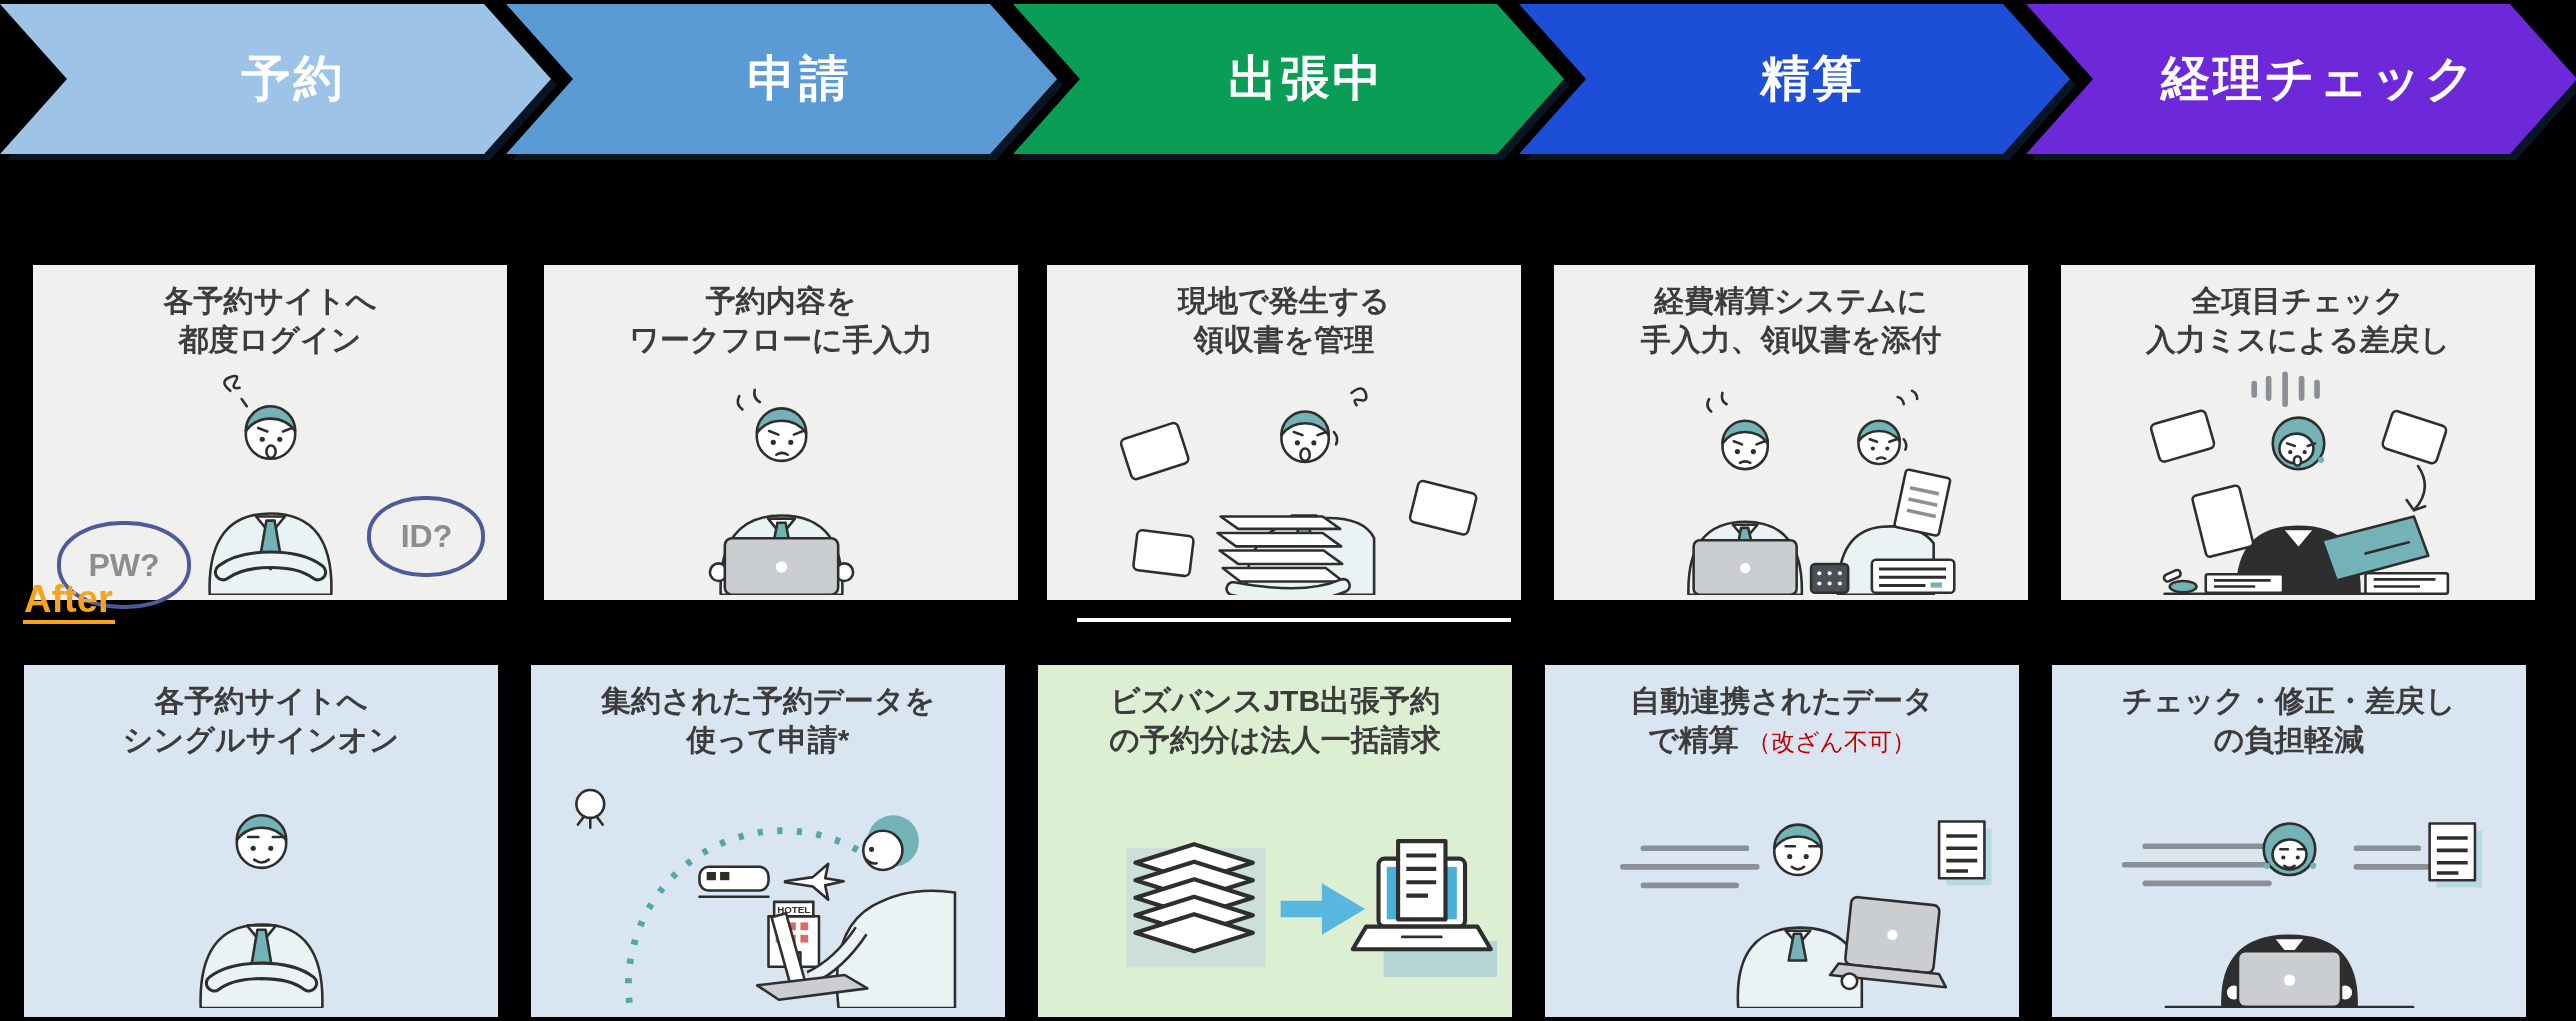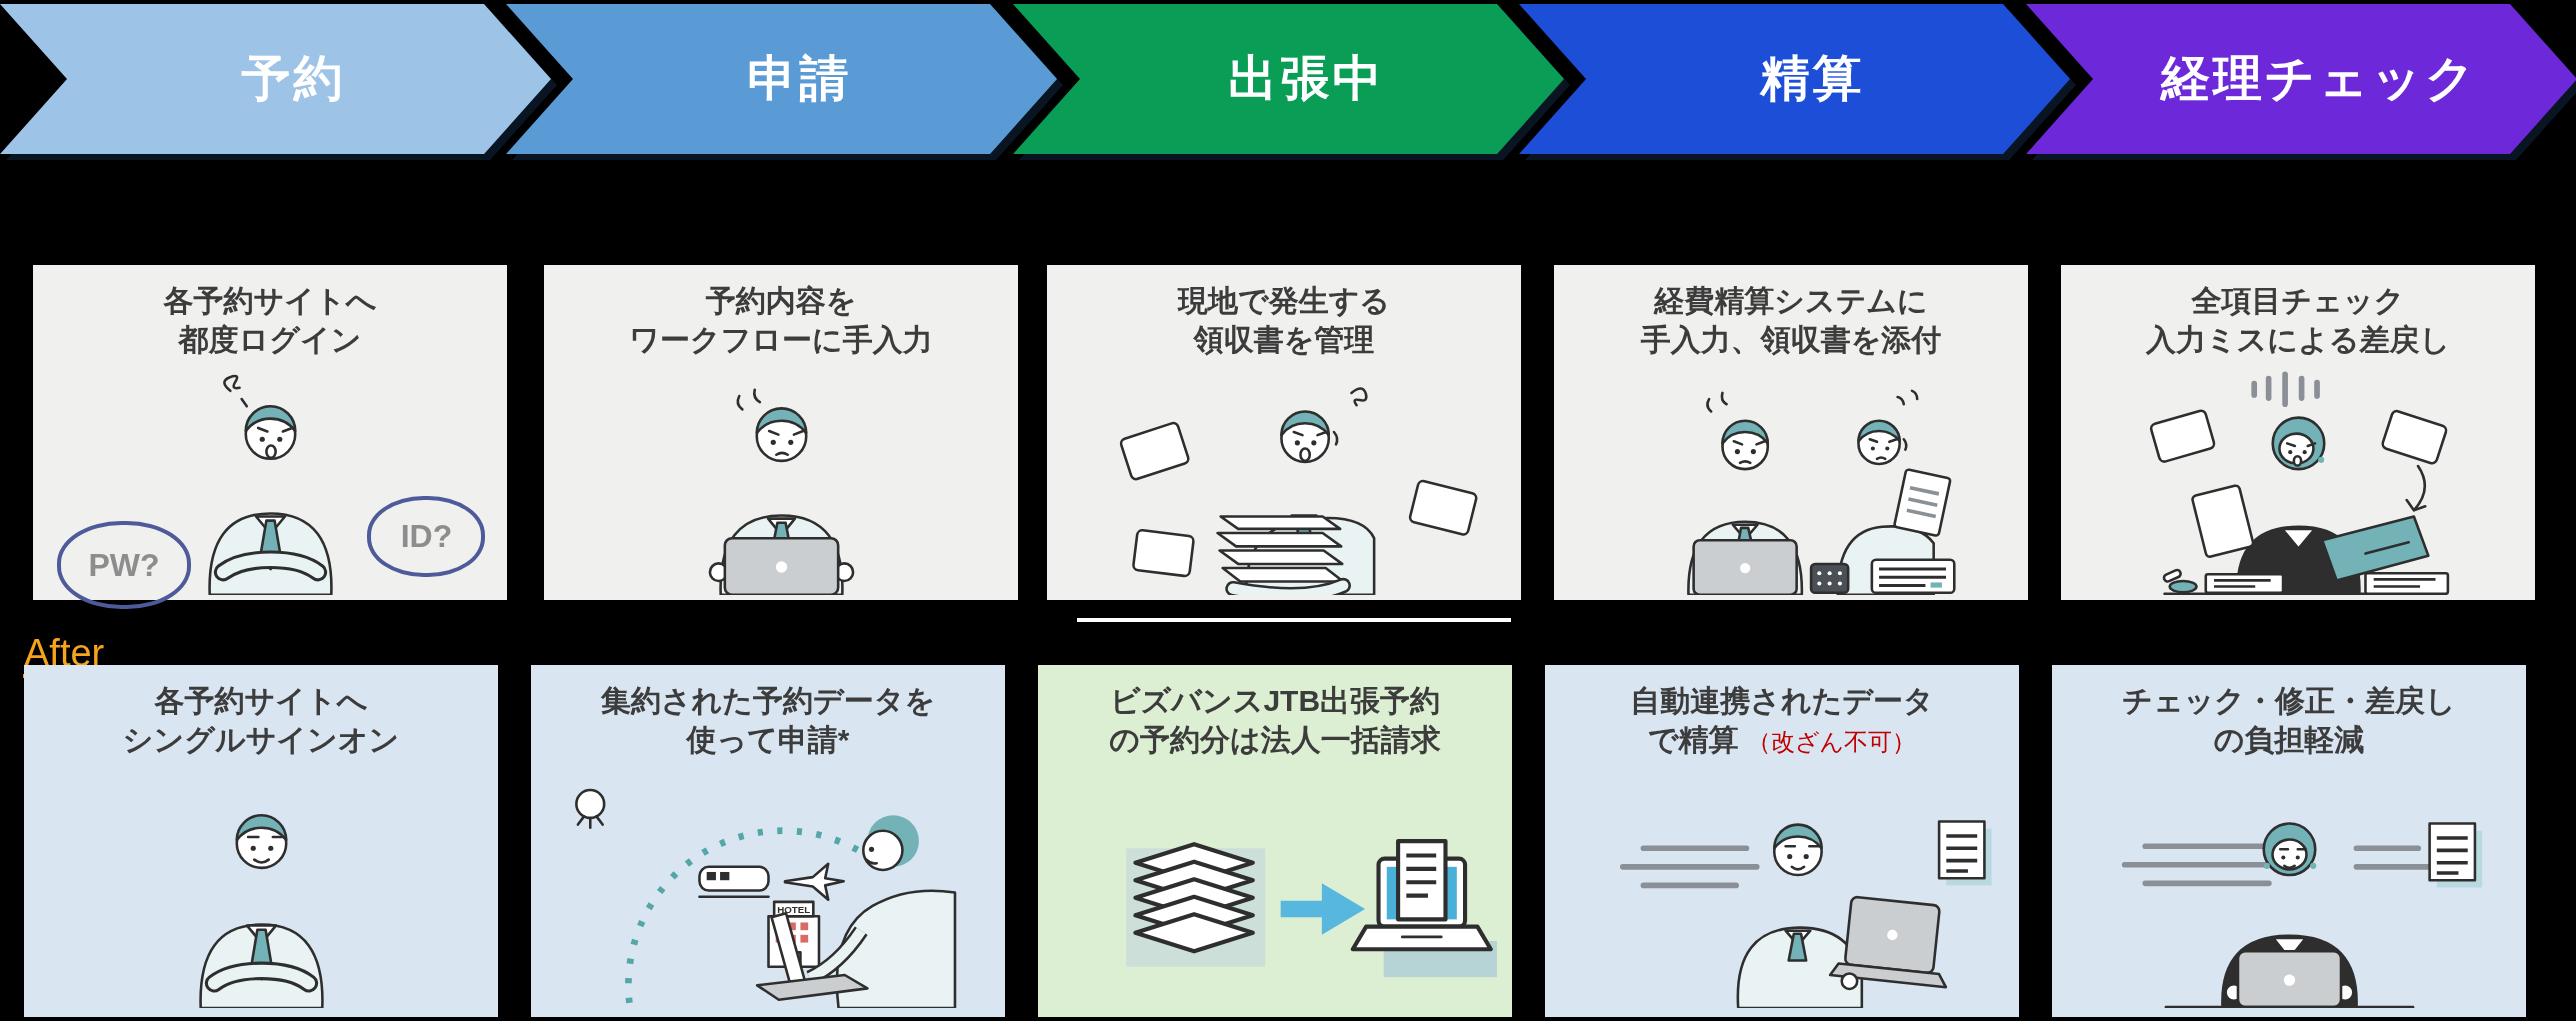--- a/index.html
+++ b/index.html
@@ -17,21 +17,21 @@
   .card{position:absolute;width:474px;box-sizing:border-box;text-align:center;}
   .card.before{top:265px;height:335px;background:#F0F0EE;}
   .card.after{top:665px;height:352px;background:#DAE5F2;}
   .card.after.green{background:#DCEFD2;}
   .card h3{margin:15.5px 5.2px 0;font-size:30px;line-height:1.32;font-weight:bold;color:#3C3C3C;}
   .note-red{color:#C00000;font-size:24px;font-weight:normal;}
   .illu{position:absolute;left:0;right:0;bottom:3.1px;top:101px;display:flex;align-items:center;justify-content:center;}
   .illu svg{display:block;margin:0 auto;}
 
   
-  .after-tag{position:absolute;left:23px;top:634px;color:#F7A41C;font-size:38px;font-weight:normal;
+  .after-tag{position:absolute;left:23px;top:580px;color:#F7A41C;font-size:38px;font-weight:bold;
              border-bottom:4.6px solid #F7A41C;padding:0 2.1px 2.1px 1px;line-height:1.0;}
   .divider{position:absolute;left:1077px;top:618px;width:434px;height:4.1px;background:#fff;}
 
   
   .bubble{position:absolute;border:4.1px solid #4E5A99;border-radius:48%;display:flex;align-items:center;justify-content:center;
           color:#8D8D8D;font-weight:bold;font-size:32px;}
   .bubble-l{left:24px;top:155px;width:126px;height:80px;}
   .bubble-r{right:21.6px;top:130px;width:110px;height:73px;}
 
   

